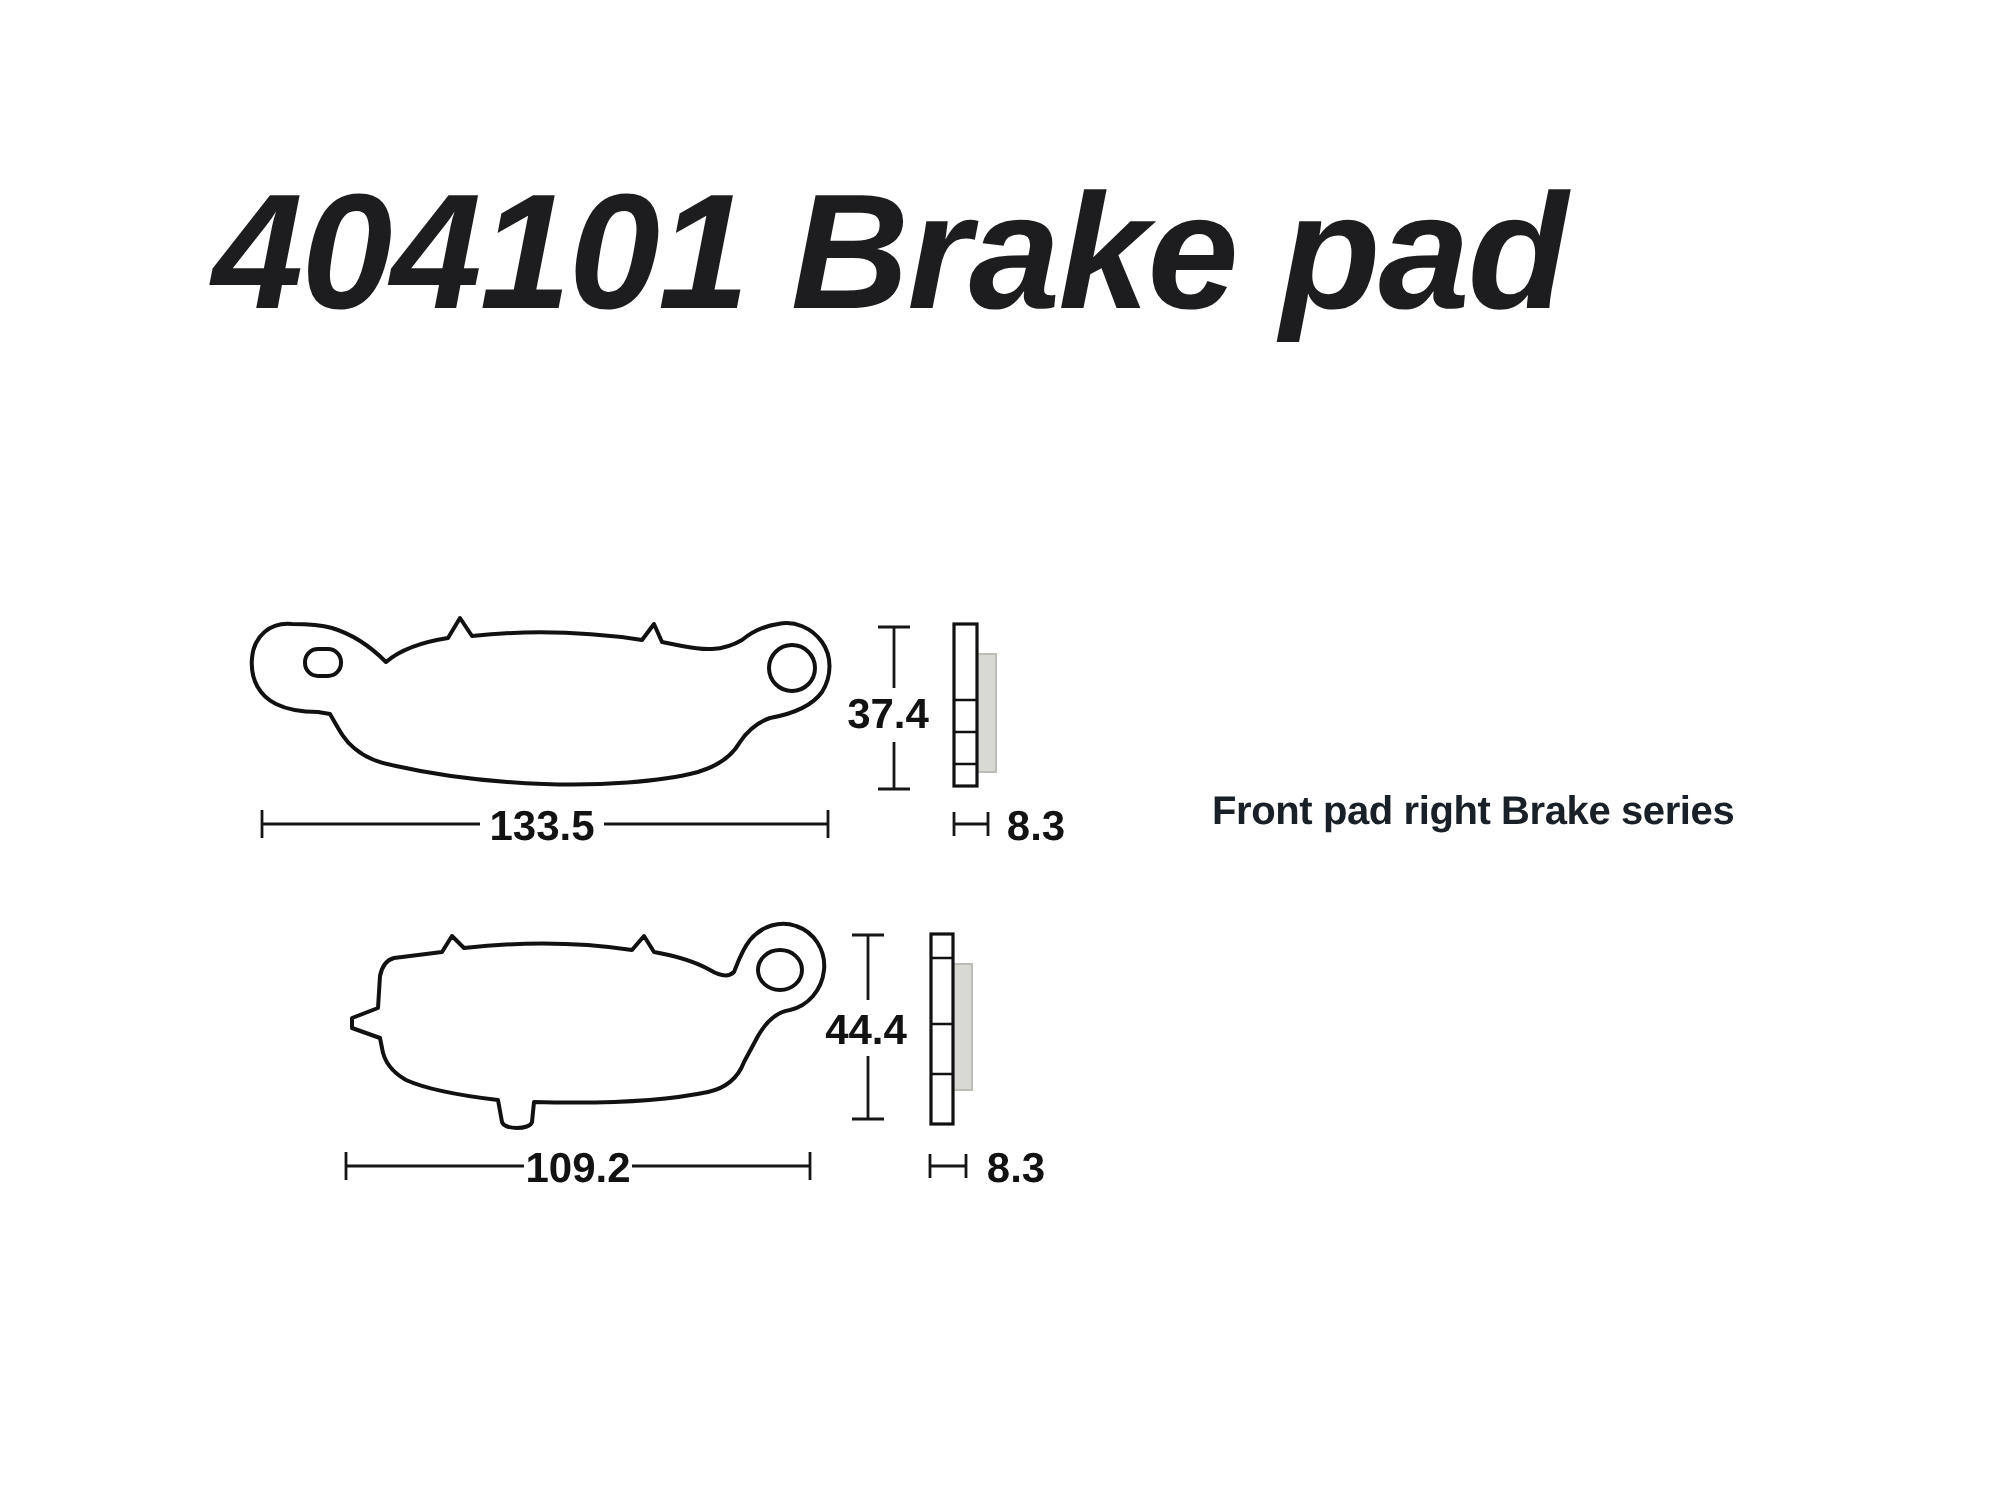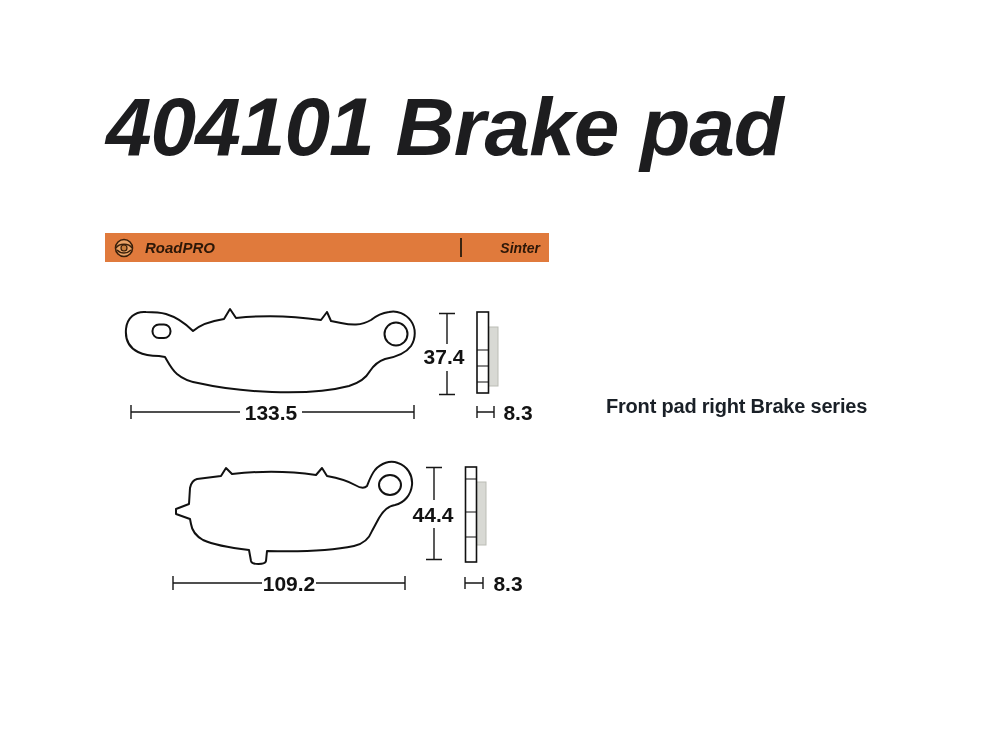--- a/index.html
+++ b/index.html
@@ -49,32 +49,20 @@
     font-size:21px;font-weight:bold;fill:#121212;
   }
 </style>
 </head>
 <body>
 
 <div class="canvas">
 
   <div class="page-title">404101 Brake pad</div>
 
-  <div class="banner">
-    <svg class="logo" width="24" height="24" viewBox="0 0 24 24">
-      <circle cx="12" cy="12" r="8.5" fill="#e8a266" stroke="#3a1f0a" stroke-width="1.6"></circle>
-      <path d="M4 12 C 7 7, 17 7, 20 12" fill="none" stroke="#3a1f0a" stroke-width="1.4"></path>
-      <path d="M5 14 C 9 18, 15 18, 19 14" fill="none" stroke="#3a1f0a" stroke-width="1.4"></path>
-      <circle cx="12" cy="12" r="3" fill="#c87f3e" stroke="#3a1f0a" stroke-width="1.2"></circle>
-    </svg>
-    <span class="brand">RoadPRO</span>
-    <span class="spacer"></span>
-    <span class="divider"></span>
-    <span class="series">Sinter</span>
-  </div>
 
   <svg class="drawing" style="left:100px;top:290px;" width="460" height="150" viewBox="100 290 460 150">
 
     <path class="friction" d="M 198 339 C 235 331 288 327 332 330 C 342 331 350 334 354 338 C 357 341 358 345 358 349
              L 357 368 C 352 374 343 379 330 382 C 302 387 260 387 231 382 C 216 379 205 374 199 367
              L 196 352 C 196 347 196 342 198 339 Z" fill="#d8d9d4"></path>
 
     <path class="outline" fill="none" d="M 146 312 C 135 311 127 318 126 329 C 125 340 130 348 138 352 C 144 355 152 356 159 356
              L 165 357 C 169 364 172 370 177 374 C 184 380 192 382 198 383
              C 220 388 245 391 272 392 C 300 393 330 391 349 386 C 359 383 366 378 370 371

